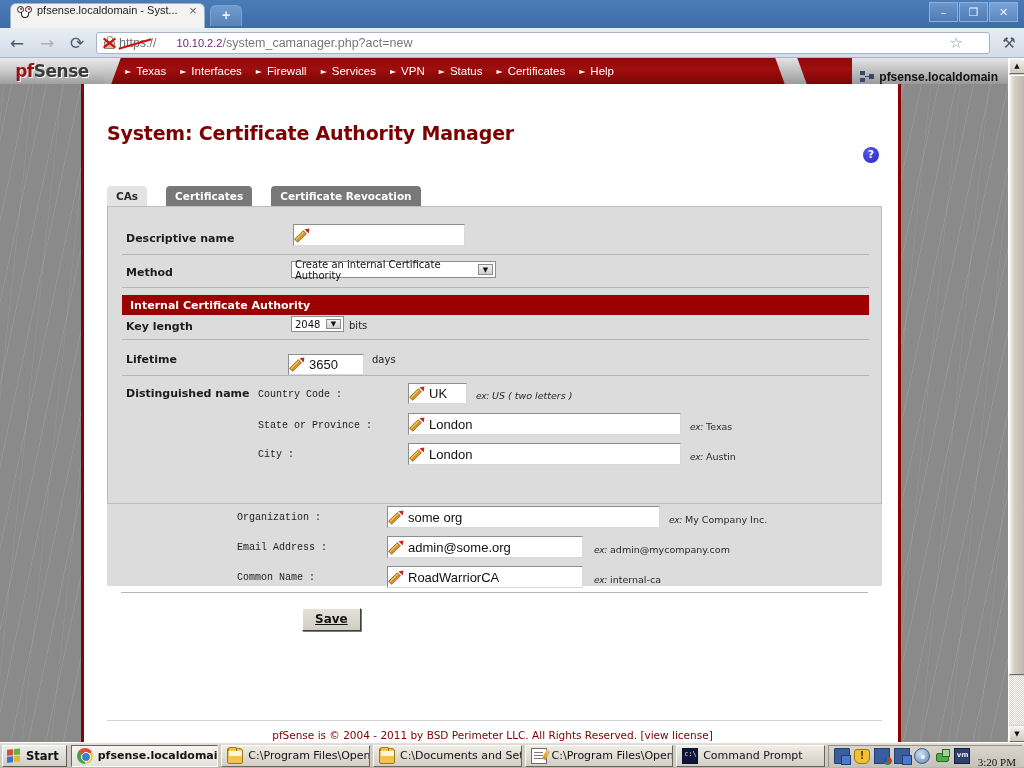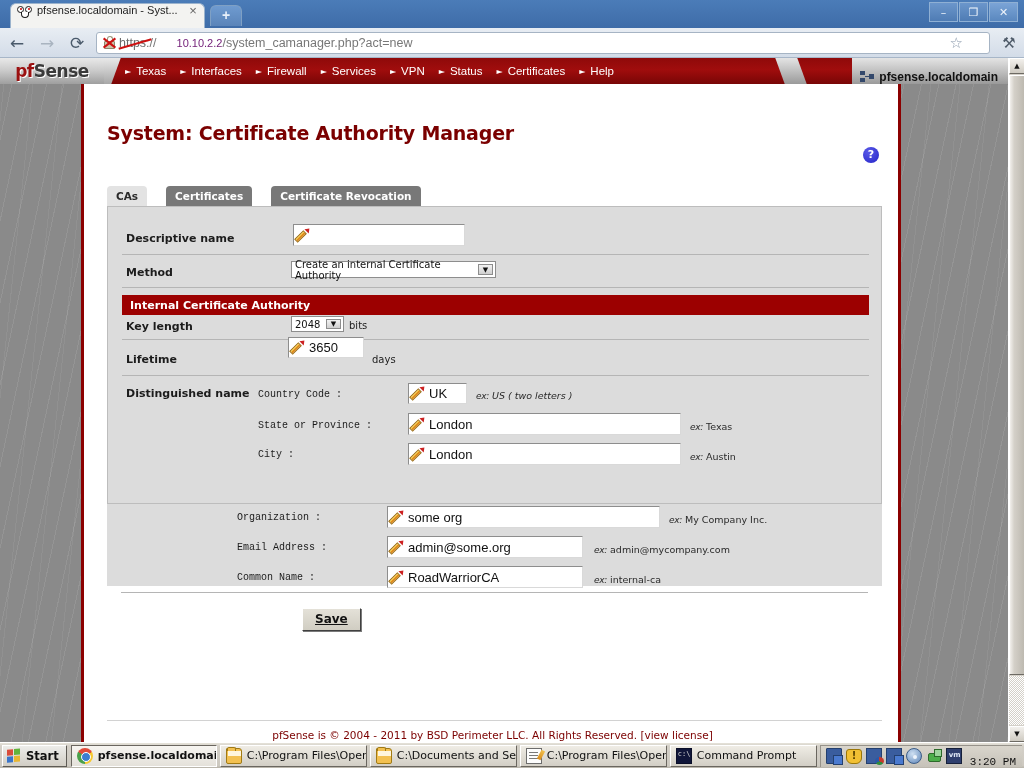--- a/index.html
+++ b/index.html
@@ -518,21 +518,21 @@
     border-radius:50%; background:#eef4fb; }
   .tray-plug { background: transparent; }
   .tray-plug::before { content:""; position:absolute; left:2px; top:5px; width:11px; height:7px;
     background:#4dae4a; border:1px solid #2d6a2b; border-radius:2px; }
   .tray-plug::after { content:""; position:absolute; left:8px; top:1px; width:6px; height:6px;
     background:#9bd39a; border:1px solid #2d6a2b; }
   .tray-vm { background:#2f3f6e; border:1px solid #16203a; }
   .tray-vm::after { content:"vm"; position:absolute; left:2px; top:2px;
     font-family:"DejaVu Sans", sans-serif; font-size:7px; font-weight:bold; color:#dde6f5; }
   #tray-clock {
-    font-family: Liberation Mono, monospace;
+    font-family: Liberation Serif, serif;
     font-size: 11px; color: #111; margin-left: 4px; white-space: nowrap; margin-top: 12px;
   }
 </style>
 </head>
 <body>
 
 <div id="browser-window">
 
   <div id="titlebar">
     <div id="tabstrip">
@@ -675,21 +675,21 @@
 
           <div class="lbl" style="left:18px; top:113px;">Key length</div>
           <div class="sel" style="left:183px; top:109px; width:53px; height:16px;">
             <span>2048</span>
             <span class="sel-arrow">▼</span>
           </div>
           <div class="unit" style="left:241px; top:113px;">bits</div>
           <div class="row-sep" style="top:132px;"></div>
 
           <div class="lbl" style="left:18px; top:146px;">Lifetime</div>
-          <div class="tf" style="left:180px; top:130px; width:76px; height:21px;">
+          <div class="tf" style="left:180px; top:147px; width:76px; height:21px;">
             <span class="pencil">
                 <span class="shaft"></span>
                 <span class="tip"></span>
               </span>
             <span class="tf-text">3650</span>
           </div>
           <div class="unit" style="left:264px; top:147px;">days</div>
           <div class="row-sep" style="top:168px;"></div>
 
           <div class="lbl" style="left:18px; top:180px;">Distinguished name</div>

